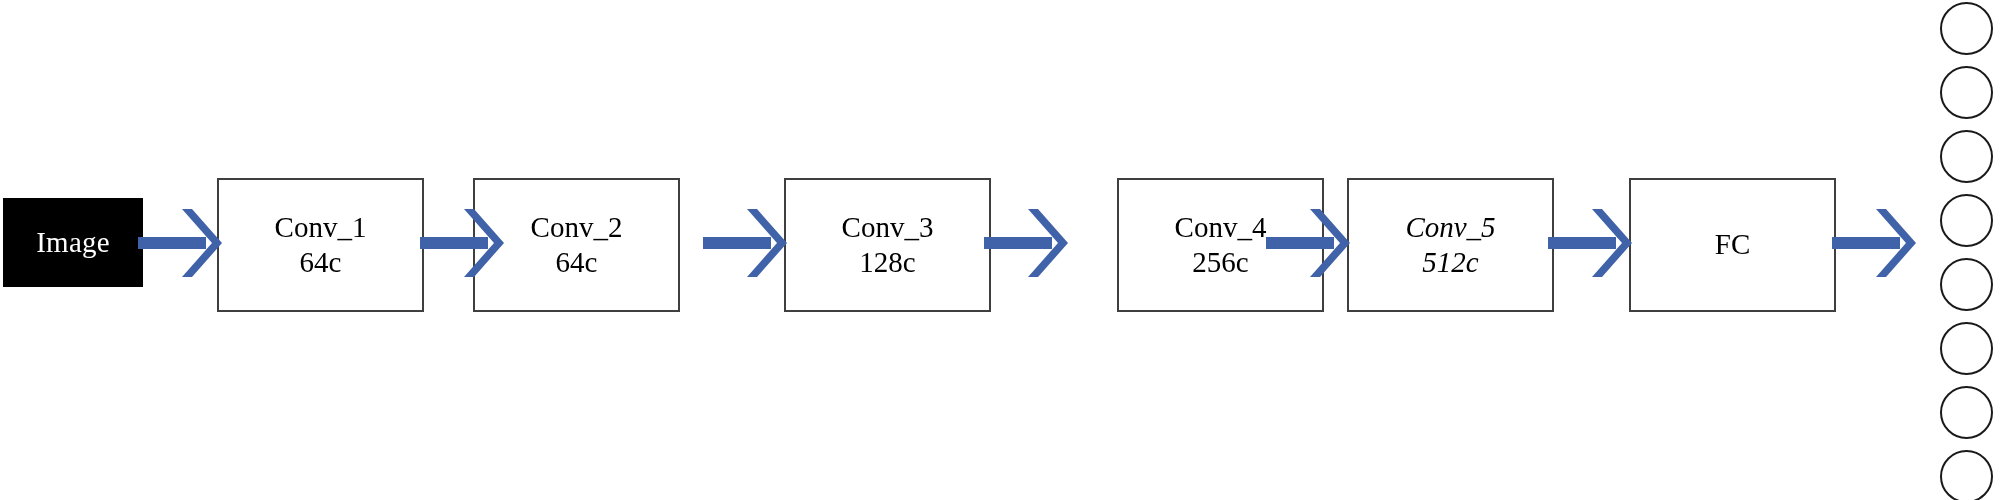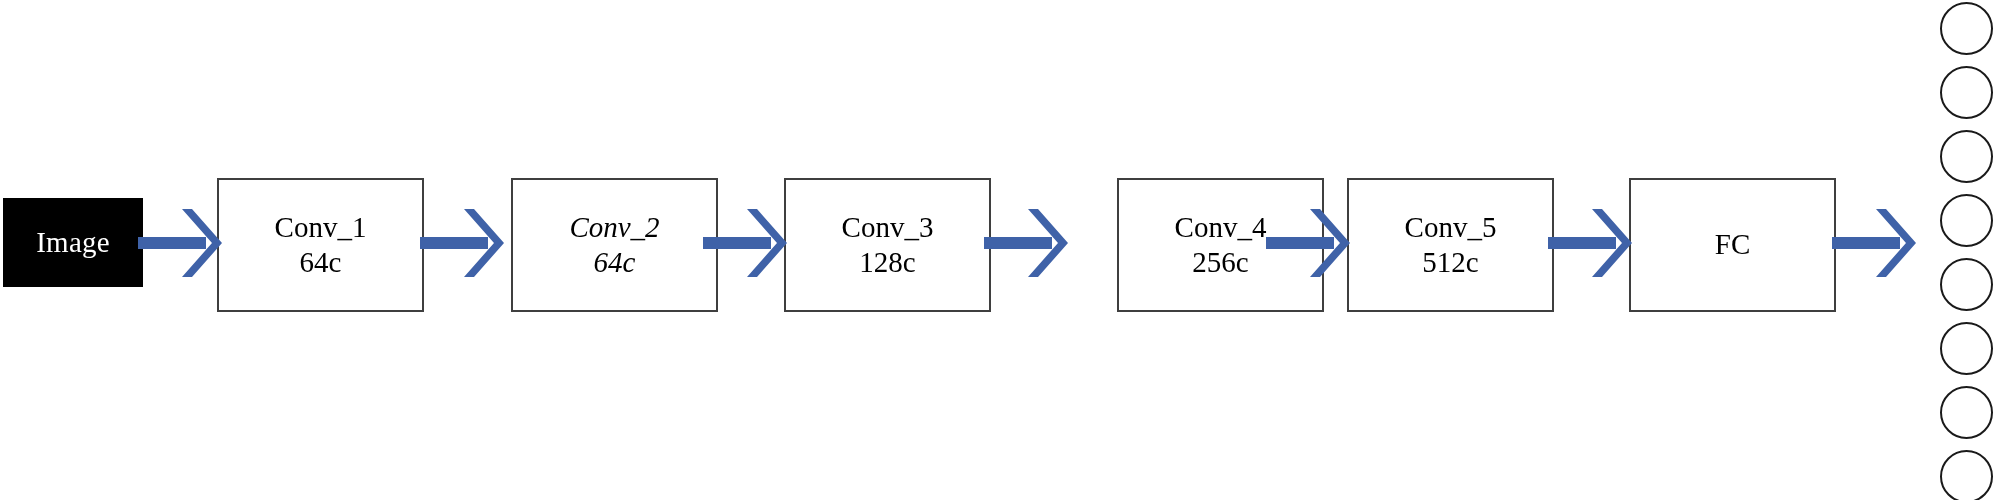--- a/index.html
+++ b/index.html
@@ -85,33 +85,33 @@
 <div id="canvas">
 
   <div class="input-block">
     <span class="label">Image</span>
   </div>
 
   <div class="layer-block" id="layer-0" style="left: 217px;">
     <span class="line">Conv_1</span>
     <span class="line">64c</span>
   </div>
-  <div class="layer-block" id="layer-1" style="left: 511px; font-style: italic;">
+  <div class="layer-block" id="layer-1" style="left: 473px;">
     <span class="line">Conv_2</span>
     <span class="line">64c</span>
   </div>
   <div class="layer-block" id="layer-2" style="left: 784px; justify-content: center;">
     <span class="line">Conv_3</span>
     <span class="line">128c</span>
   </div>
   <div class="layer-block" id="layer-3" style="left: 1117px;">
     <span class="line">Conv_4</span>
     <span class="line">256c</span>
   </div>
-  <div class="layer-block" id="layer-4" style="left: 1347px;">
+  <div class="layer-block" id="layer-4" style="left: 1347px; font-style: italic;">
     <span class="line">Conv_5</span>
     <span class="line">512c</span>
   </div>
   <div class="layer-block" id="layer-5" style="left: 1629px; align-items: center;">
     <span class="line">FC</span>
 
   </div>
 
   <div id="arrow-host">
       <div class="arrow" style="left: 138px;">

